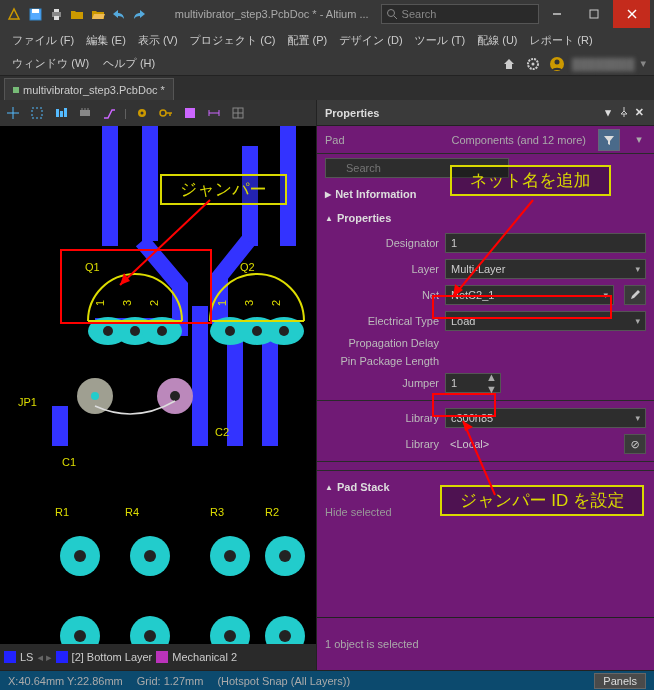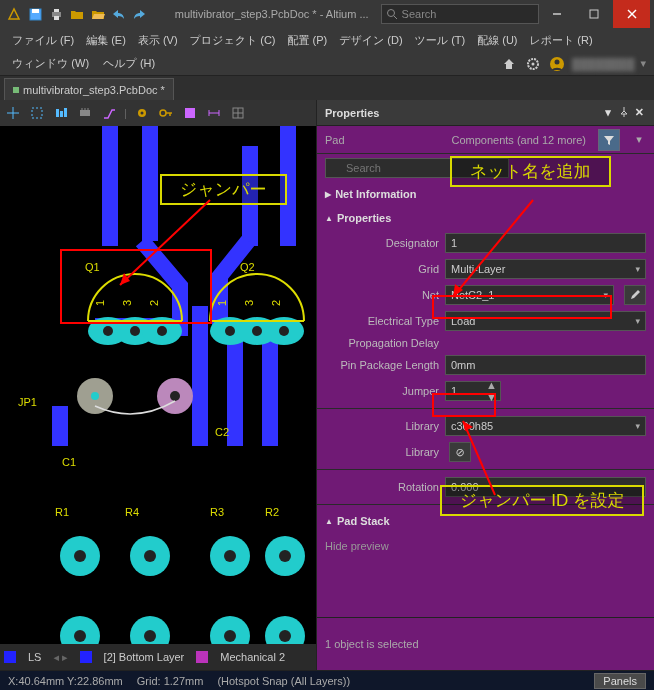--- a/index.html
+++ b/index.html
@@ -17,21 +17,21 @@
 .mb2-right{margin-left:auto;display:flex;gap:6px;align-items:center}
 .mb2-icon{width:18px;height:18px;display:inline-flex;align-items:center;justify-content:center}
 .tabbar{height:24px;background:#2f2f2f;display:flex;align-items:flex-end;padding-left:4px}
 .tab{height:22px;background:#3a3a3a;border:1px solid #555;border-bottom:none;padding:0 8px;display:flex;align-items:center;gap:4px;color:#ccc}
 .tab .dot{width:6px;height:6px;background:#7b7}
 .main{display:flex;height:calc(690px - 28px - 24px - 24px - 24px - 20px)}
 .viewport{position:relative;width:316px;height:100%;background:#000;overflow:hidden}
 .toolbar{position:absolute;top:0;left:0;right:0;height:26px;background:#333;display:flex;align-items:center;padding:0 4px;gap:6px;z-index:5}
 .tool{width:18px;height:18px;display:inline-flex;align-items:center;justify-content:center}
 .pcb{position:absolute;top:26px;left:0;right:0;bottom:26px}
-.layerbar{position:absolute;bottom:0;left:0;right:0;height:26px;background:#2a2a2a;display:flex;align-items:center;padding:0 4px;gap:12px;color:#ccc}
+.layerbar{position:absolute;bottom:0;left:0;right:0;height:26px;background:#2a2a2a;display:flex;align-items:center;padding:0 4px;gap:4px;color:#ccc}
 .layerbar .sw{width:12px;height:12px;display:inline-block}
 .annot{position:absolute;border:2px solid #d9d900;color:#d9d900;font-size:17px;font-weight:normal;padding:2px 18px;z-index:10;font-family:"Meiryo","MS Gothic",sans-serif;background:rgba(0,0,0,0.3)}
 .redbox{position:absolute;border:2px solid #f00;z-index:10}
 .redarrow{position:absolute;z-index:10}
 .props{flex:1;background:#701a75;display:flex;flex-direction:column;border-left:1px solid #222}
 .props-hdr{height:26px;background:#3a3a3a;border-bottom:1px solid #222;display:flex;align-items:center;padding:0 8px;font-weight:bold;color:#ddd}
 .props-hdr .sp{flex:1}
 .props-sub{height:28px;display:flex;align-items:center;padding:0 8px;gap:12px;border-bottom:1px solid #2a2a2a}
 .props-sub .lbl{color:#aaa}
 .btn-sq{width:22px;height:22px;background:#4a6a8a;display:flex;align-items:center;justify-content:center;border:1px solid #667}
@@ -43,21 +43,21 @@
 .section-hdr .tri{font-size:8px}
 .row{display:flex;align-items:center;padding:3px 8px;gap:6px}
 .row .rlabel{width:114px;text-align:right;color:#bbb}
 .row .rval{flex:1;height:20px;background:#2d2d2d;border:1px solid #555;color:#ccc;padding:0 5px;display:flex;align-items:center;position:relative}
 .row .rval.dd::after{content:"▾";position:absolute;right:5px;color:#aaa;font-size:9px}
 .row .rspin{width:56px;height:20px;background:#2d2d2d;border:1px solid #555;color:#ccc;padding:0 5px;display:flex;align-items:center;position:relative}
 .row .rspin .spn{position:absolute;right:2px;top:0;bottom:0;width:12px;display:flex;flex-direction:column;justify-content:center;font-size:6px;color:#aaa}
 .row .extra{width:22px;height:20px;background:#3a3a3a;border:1px solid #555;display:flex;align-items:center;justify-content:center;margin-left:4px}
 .row .small{width:74px}
 .hr{height:1px;background:#2a2a2a;margin:4px 0}
-.statusbar{height:20px;background:#0f172a;border-top:1px solid #222;display:flex;align-items:center;padding:0 8px;color:#aaa;gap:14px}
+.statusbar{height:20px;background:#0c4a6e;border-top:1px solid #222;display:flex;align-items:center;padding:0 8px;color:#aaa;gap:14px}
 .statusbar .sp{flex:1}
 .panels-btn{background:#4a4a4a;border:1px solid #666;padding:1px 8px;color:#ddd}
 .username{color:#666;filter:blur(2px)}
 </style>
 </head>
 <body>
 
 <div class="titlebar">
   <span class="tb-icon">
       <svg width="14" height="14">
@@ -360,83 +360,79 @@
     <div class="section-hdr">
         <span class="tri">▲</span>
         <span>Properties</span>
       </div>
 
     <div class="row">
         <div class="rlabel">Designator</div>
         <div class="rval">1</div>
       </div>
     <div class="row">
-        <div class="rlabel">Grid</div>
+        <div class="rlabel">Layer</div>
         <div class="rval dd">Multi-Layer</div>
       </div>
     <div class="row">
         <div class="rlabel">Net</div>
         <div class="rval dd">NetC2_1</div>
         <div class="extra">
           <svg width="12" height="12">
             <path d="M2 10l1-3 6-6 2 2-6 6z" fill="#ccc"></path>
           </svg>
         </div>
       </div>
     <div class="row">
         <div class="rlabel">Electrical Type</div>
         <div class="rval dd">Load</div>
       </div>
     <div class="row">
         <div class="rlabel">Propagation Delay</div>
       </div>
     <div class="row">
         <div class="rlabel">Pin Package Length</div>
-        <div class="rval">0mm</div>
       </div>
     <div class="row">
         <div class="rlabel">Jumper</div>
       <div class="rspin">
           <span>1</span>
           <div class="spn">
             <span>▲</span>
             <span>▼</span>
           </div>
         </div>
       <div style="flex:1"></div>
     </div>
     <div class="hr"></div>
     <div class="row">
         <div class="rlabel">Library</div>
         <div class="rval dd">c300h85</div>
       </div>
     <div class="row">
         <div class="rlabel">Library</div>
+        <div class="rval" style="border:none;background:transparent">&lt;Local&gt;</div>
         <div class="extra">⊘</div>
       </div>
     <div class="hr"></div>
-    <div class="row">
-        <div class="rlabel">Rotation</div>
-        <div class="rval">0.000</div>
-      </div>
     <div class="hr"></div>
     <div class="section-hdr">
         <span class="tri">▲</span>
         <span>Pad Stack</span>
       </div>
     <div class="row">
-        <span style="color:#999;padding:4px 0">Hide preview</span>
+        <span style="color:#999;padding:4px 0">Hide selected</span>
       </div>
     <div style="flex:1"></div>
     <div style="padding:20px 8px;border-top:1px solid #222;color:#aaa">1 object is selected</div>
   </div>
 </div>
 
 <div class="annot" style="top:174px;left:160px">ジャンパー</div>
-<div class="annot" style="top:156px;left:450px">ネット名を追加</div>
+<div class="annot" style="top:165px;left:450px">ネット名を追加</div>
 <div class="annot" style="top:485px;left:440px">ジャンパー ID を設定</div>
 <div class="redbox" style="top:249px;left:60px;width:152px;height:75px"></div>
 <div class="redbox" style="top:295px;left:432px;width:180px;height:24px"></div>
 <div class="redbox" style="top:393px;left:432px;width:64px;height:24px"></div>
 <svg class="redarrow" style="top:195px;left:110px" width="110" height="100">
     <line x1="100" y1="5" x2="10" y2="90" stroke="#f00" stroke-width="2"></line>
     <path d="M10 90 l4 -12 l6 8 z" fill="#f00"></path>
   </svg>
 <svg class="redarrow" style="top:195px;left:445px" width="100" height="110">
     <line x1="88" y1="5" x2="8" y2="102" stroke="#f00" stroke-width="2"></line>

